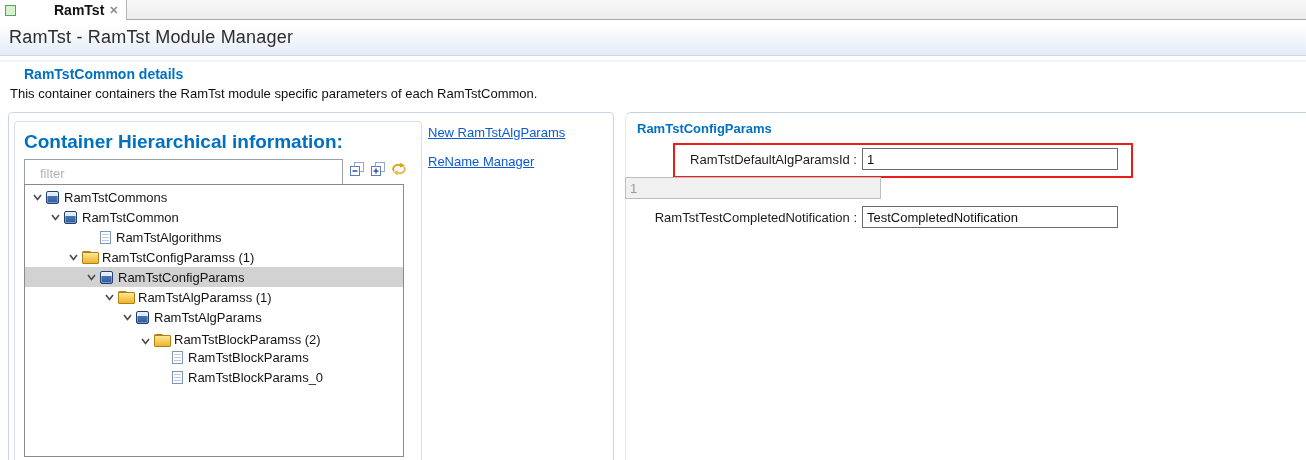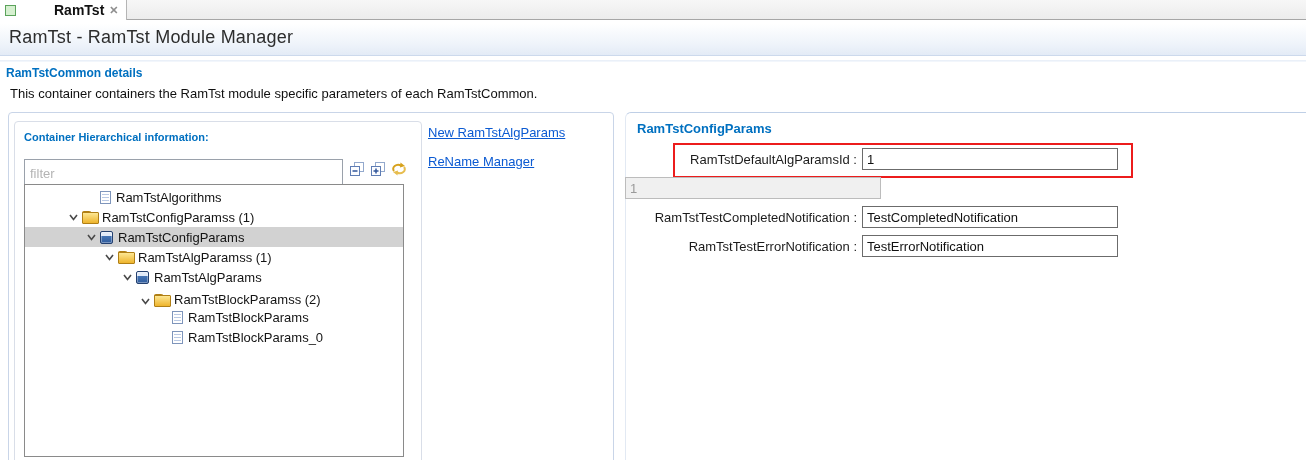--- a/index.html
+++ b/index.html
@@ -37,22 +37,22 @@
   .page-title {
     position: absolute; left: 9px; top: 27px;
     font-size: 18px; color: #2d2d2d; letter-spacing: 0.2px;
   }
   .sep-line2 {
     position: absolute; left: 0; top: 60px; width: 1306px; height: 2px;
     background: linear-gradient(#e6edf7, #f6f9fd);
   }
   
   .section-title {
-    position: absolute; left: 6px; top: 66px;
-    font-weight: bold; color: #0070c0; font-size: 12px;
+    position: absolute; left: 24px; top: 66px;
+    font-weight: bold; color: #0070c0; font-size: 14px;
   }
   .section-desc {
     position: absolute; left: 10px; top: 86px; color: #101010; font-size: 13px;
   }
   
   .left-group {
     position: absolute; left: 8px; top: 112px; width: 606px; height: 360px;
     border: 1px solid #c9d5e8; border-radius: 4px;
   }
   .right-group {
@@ -64,26 +64,26 @@
     position: absolute; left: 637px; top: 121px;
     font-weight: bold; color: #0070c0; font-size: 13px;
   }
   
   .inner-panel {
     position: absolute; left: 14px; top: 121px; width: 408px; height: 350px;
     border: 1px solid #d9dee8; border-radius: 4px;
   }
   .hier-title {
     position: absolute; left: 24px; top: 131px;
-    font-weight: bold; color: #0070c0; font-size: 11px;
+    font-weight: bold; color: #0070c0; font-size: 19px;
   }
   .filter-input {
     position: absolute; left: 24px; top: 159px; width: 319px; height: 29px;
     border: 1px solid #9aa1ab; font-family: "Liberation Sans", sans-serif;
-    font-size: 13px; padding: 0 5px; color: #222; outline: none;
+    font-size: 13px; padding: 0 15px; color: #222; outline: none;
   }
   .filter-input::placeholder { color: #b4b4b4; }
   .filter-toolbar {
     position: absolute; left: 348px; top: 160px; display: flex; gap: 3px; align-items: center;
   }
   .tb-btn { width: 18px; height: 17px; display: inline-flex; align-items: center; justify-content: center; cursor: pointer; }
   
   .tree-box {
     position: absolute; left: 24px; top: 184px; width: 380px; height: 273px;
     border: 1px solid #8a8a8a; background: #fff; overflow: hidden;
@@ -186,21 +186,35 @@
     <svg width="16" height="16" viewBox="0 0 16 16">
       <path d="M3 10 A5 4 0 0 1 10 4.5" fill="none" stroke="#d7a21d" stroke-width="2"></path>
       <polygon points="9.5,1.5 14,5 9,6.5" fill="#d7a21d"></polygon>
       <path d="M13 6 A5 4 0 0 1 6 11.5" fill="none" stroke="#e7bd4f" stroke-width="2"></path>
       <polygon points="6.5,14.5 2,11 7,9.5" fill="#e7bd4f"></polygon>
     </svg>
   </span>
 </div>
 
 <div class="tree-box">
-
+  <div class="tree-row" style="padding-left: 6px;">
+    <svg class="chevron" width="13" height="11" viewBox="0 0 13 11">
+      <polyline points="3,3 6.5,7.5 10,3" fill="none" stroke="#4a4a4a" stroke-width="1.6"></polyline>
+    </svg>
+    <span class="tree-icon icon-table"></span>
+    <span class="tree-label">RamTstCommons</span>
+  </div>
+
+  <div class="tree-row" style="padding-left: 24px;">
+    <svg class="chevron" width="13" height="11" viewBox="0 0 13 11">
+      <polyline points="3,3 6.5,7.5 10,3" fill="none" stroke="#4a4a4a" stroke-width="1.6"></polyline>
+    </svg>
+    <span class="tree-icon icon-table"></span>
+    <span class="tree-label">RamTstCommon</span>
+  </div>
 
 
   <div class="tree-row" style="padding-left: 60px;">
     <svg class="chevron" width="13" height="11" viewBox="0 0 13 11" style="visibility: hidden;">
       <polyline points="3,3 6.5,7.5 10,3" fill="none" stroke="#4a4a4a" stroke-width="1.6"></polyline>
     </svg>
     <span class="tree-icon icon-doc"></span>
     <span class="tree-label">RamTstAlgorithms</span>
   </div>
 
@@ -279,17 +293,13 @@
 
   <div class="field-row disabled">
     <input class="field-input" type="text" disabled="" value="1" style="">
   </div>
 
   <div class="field-row">
     <span class="field-label">RamTstTestCompletedNotification :</span>
     <input class="field-input" type="text" value="TestCompletedNotification" style="">
   </div>
 
-  <div class="field-row">
-    <span class="field-label">RamTstTestErrorNotification :</span>
-    <input class="field-input" type="text" value="TestErrorNotification" style="">
-  </div>
 </div>
 
 </body></html>

